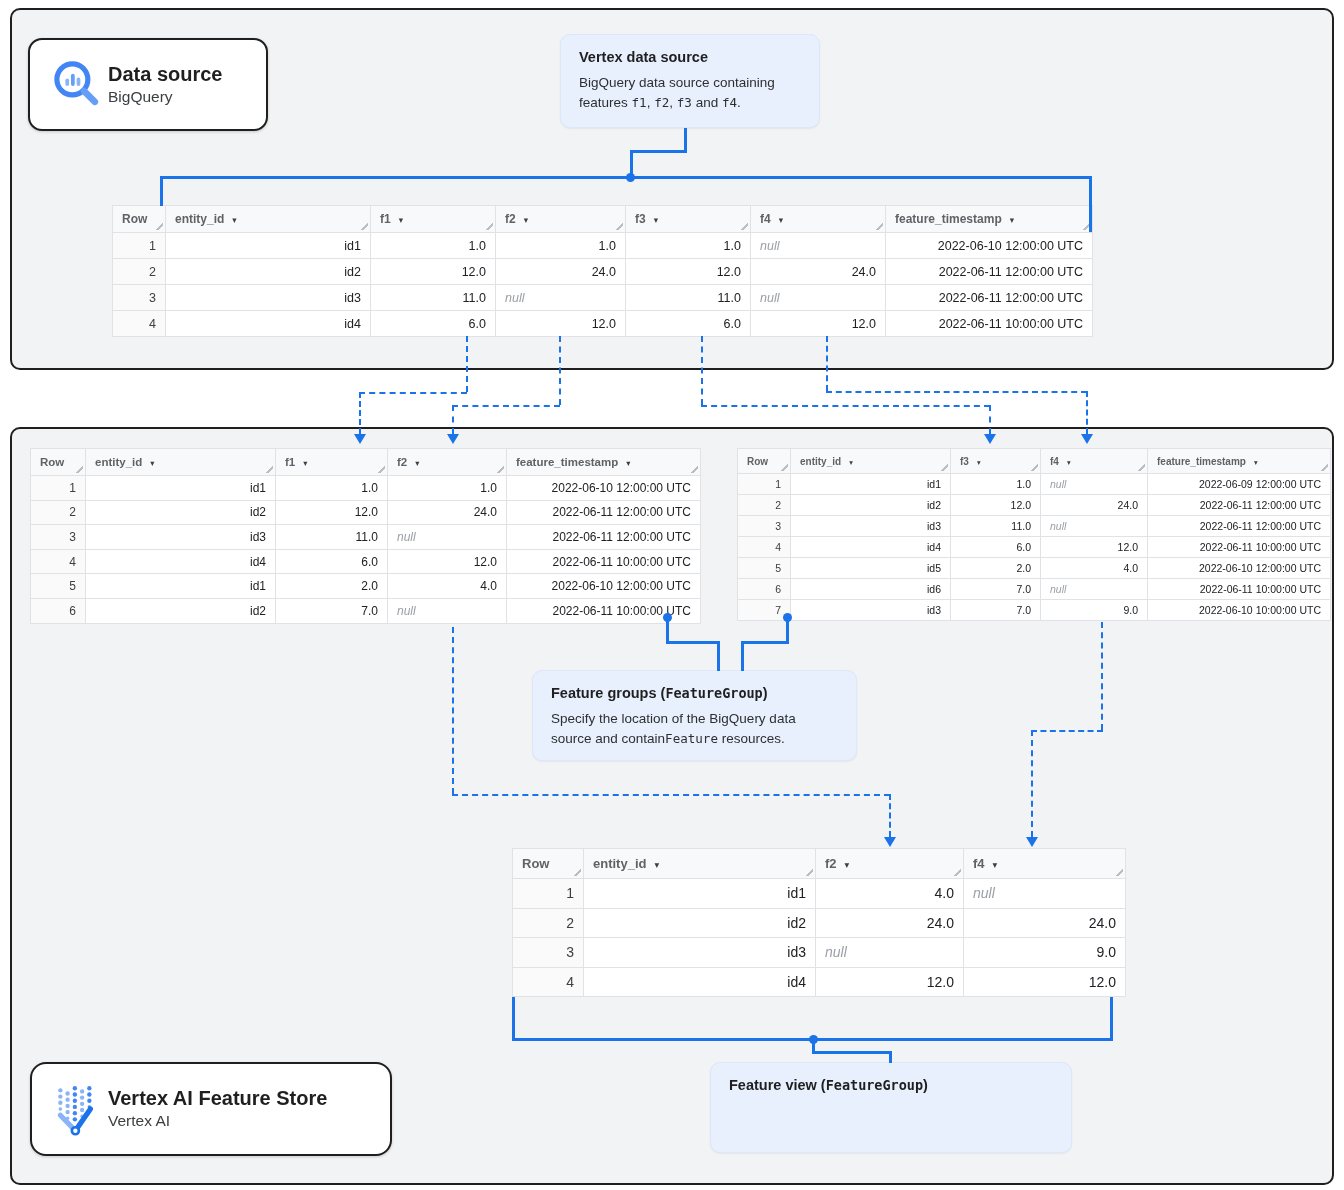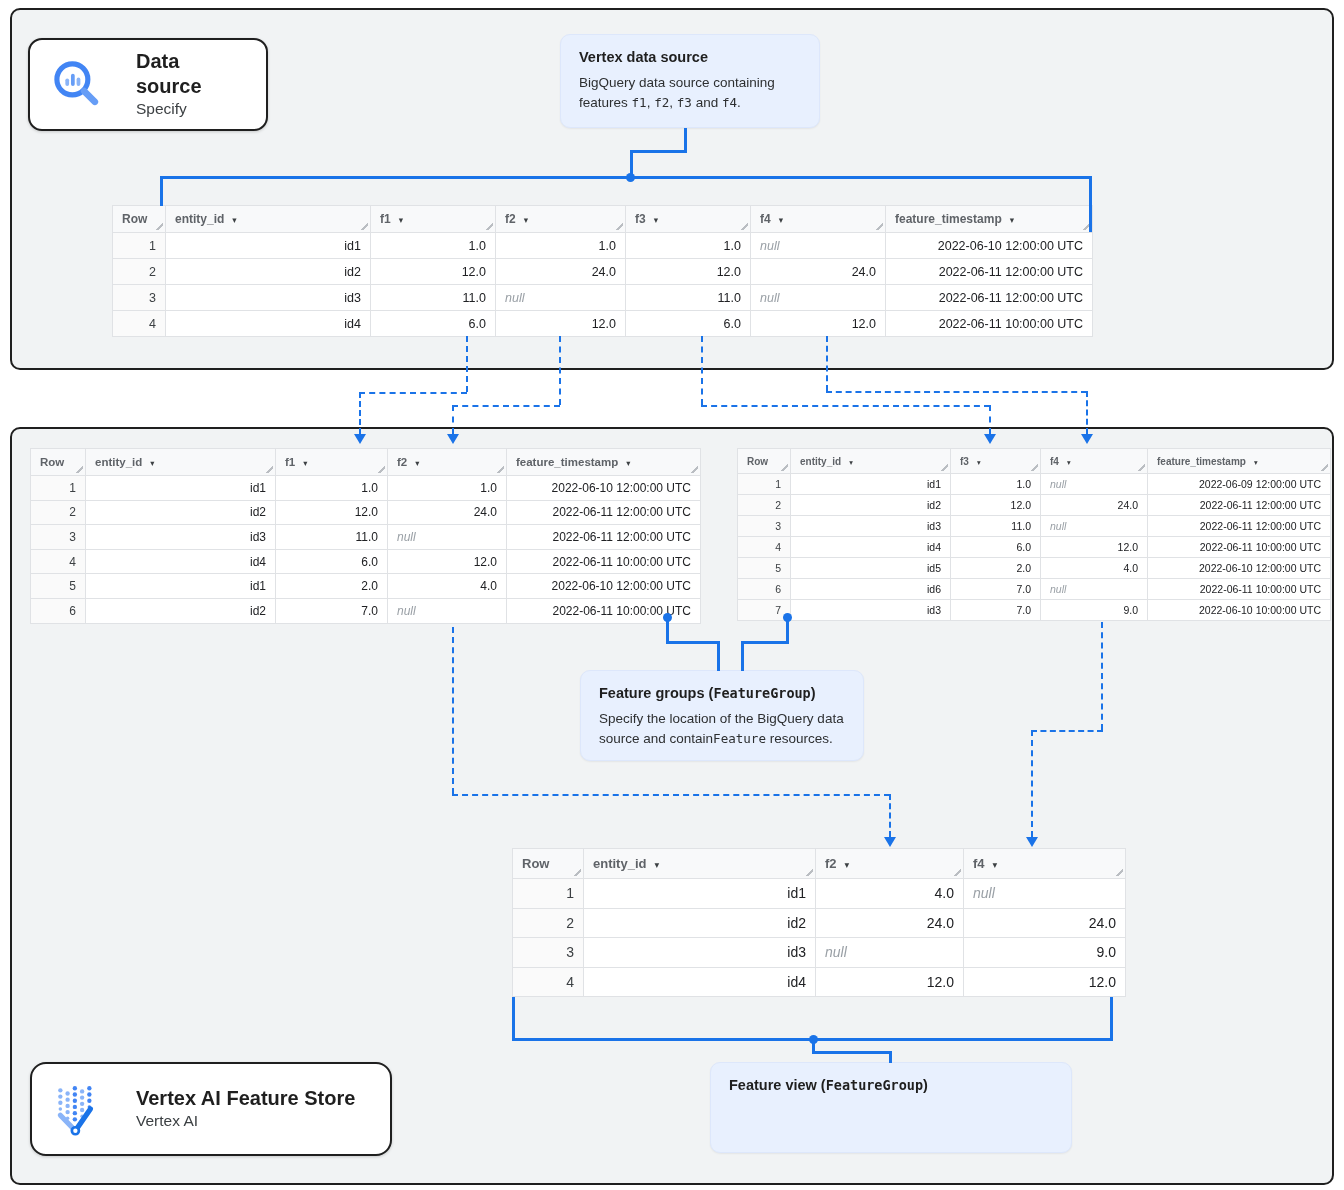--- a/index.html
+++ b/index.html
@@ -1,21 +1,21 @@
 <!DOCTYPE html>
 <html><head>
 <meta charset="utf-8">
 <style>
   html,body{margin:0;padding:0;background:#fff;}
   .canvas{position:relative;width:1344px;height:1190px;background:#fff;
     font-family:"Liberation Sans","DejaVu Sans",sans-serif;color:#202124;overflow:hidden;}
   .section{position:absolute;background:#f1f3f4;border:2px solid #1f1f1f;border-radius:10px;}
   
   .card{position:absolute;background:#fff;border:2.5px solid #1f1f1f;border-radius:14px;
-    display:flex;align-items:center;gap:28px;padding:0 18px;box-sizing:border-box;
+    display:flex;align-items:center;gap:0;padding:0 18px;box-sizing:border-box;
     box-shadow:0 1px 3px rgba(0,0,0,.18);}
   .card .ttl{font-size:20px;font-weight:bold;color:#1f1f1f;line-height:1.25;}
   .card .sub{font-size:15.5px;color:#3c4043;line-height:1.3;}
   
   .callout{position:absolute;background:#e8f0fe;border:1px solid #dde7fb;border-radius:10px;
     padding:14px 18px;box-sizing:border-box;box-shadow:0 1px 2px rgba(0,0,0,.06);}
   .callout .cttl{font-size:14.5px;font-weight:bold;color:#1f1f1f;margin-bottom:8px;}
   .callout .cbody{font-size:13.5px;color:#2d2f31;line-height:1.45;}
   .mono{font-family:"DejaVu Sans Mono","Liberation Mono",monospace;font-size:.93em;}
   
@@ -60,30 +60,30 @@
       <svg width="60" height="60" viewBox="0 0 64 64">
         <circle cx="26" cy="26" r="16.5" fill="#ffffff" stroke="#4285f4" stroke-width="5.5"></circle>
         <rect x="18.5" y="25" width="4" height="8" rx="2" fill="#8ab4f8"></rect>
         <rect x="24.5" y="20" width="4" height="13" rx="2" fill="#669df6"></rect>
         <rect x="30.5" y="24" width="4" height="9" rx="2" fill="#8ab4f8"></rect>
         <line x1="38.5" y1="38.5" x2="50" y2="50" stroke="#669df6" stroke-width="7" stroke-linecap="round"></line>
       </svg>
     </span>
     <span>
       <div class="ttl">Data source</div>
-      <div class="sub">Specify</div>
+      <div class="sub">BigQuery</div>
     </span>
   </div>
 
   <div class="callout" style="left:560px;top:34px;width:260px;height:94px;">
     <div class="cttl">Vertex data source</div>
     <div class="cbody"><span>BigQuery data source containing features </span><span class="mono">f1</span><span>, </span><span class="mono">f2</span><span>, </span><span class="mono">f3</span><span> and </span><span class="mono">f4</span><span>.</span></div>
   </div>
 
-  <div class="callout" style="left:580px;top:670px;width:284px;height:91px;">
+  <div class="callout" style="left:532px;top:670px;width:325px;height:91px;">
     <div class="cttl"><span>Feature groups (</span><span class="mono">FeatureGroup</span><span>)</span></div>
     <div class="cbody"><span>Specify the location of the BigQuery data source and contain</span><span class="mono">Feature</span><span> resources.</span></div>
   </div>
 
   <div class="callout" style="left:710px;top:1062px;width:362px;height:91px;">
     <div class="cttl"><span>Feature view (</span><span class="mono">FeatureGroup</span><span>)</span></div>
   </div>
 
   <div class="card" style="left:30px;top:1062px;width:362px;height:94px;border-radius:16px;">
     <span style="display:inline-flex;">

